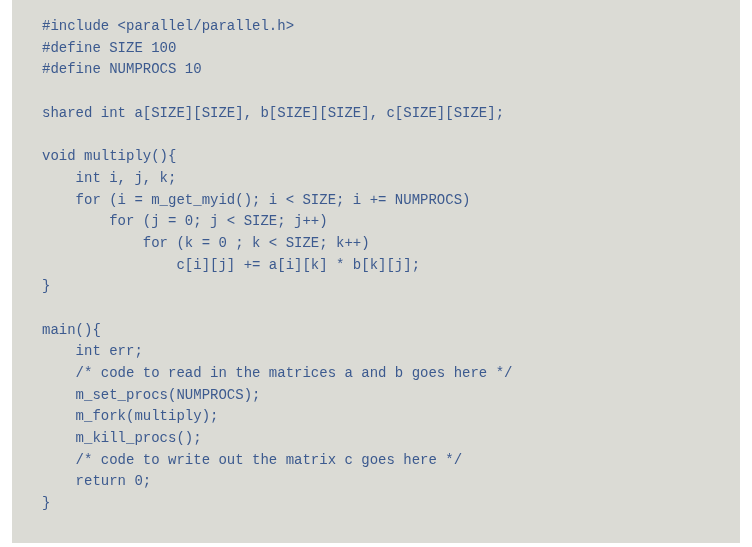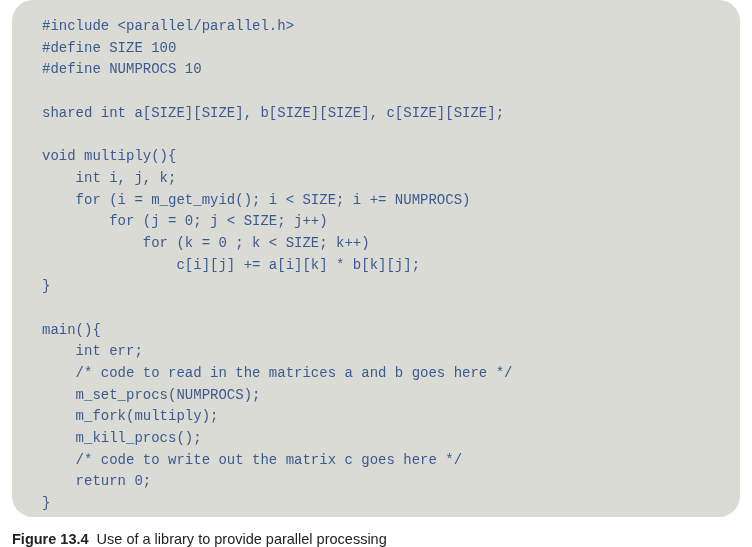--- a/index.html
+++ b/index.html
@@ -9,29 +9,28 @@
     background: #ffffff;
     width: 752px;
   }
   .container {
     width: 752px;
     box-sizing: border-box;
     padding: 0;
   }
   .code-block {
     background: #dbdbd5;
-    padding: 16px 12px 2px 30px;
+    padding: 16px 12px 28px 30px;
     margin: 0 12px;
     font-family: "Courier New", Courier, monospace;
     font-size: 14px;
     color: #3c5a8f;
     line-height: 1.55;
     white-space: pre;
     overflow: hidden;
-    border-radius: 21px;
   }
   .caption {
     padding: 14px 12px 8px 12px;
     font-family: "Source Sans Pro", "Helvetica Neue", Arial, sans-serif;
     font-size: 14.5px;
     color: #222;
   }
   .caption .fig-label {
     font-weight: 700;
     margin-right: 4px;

